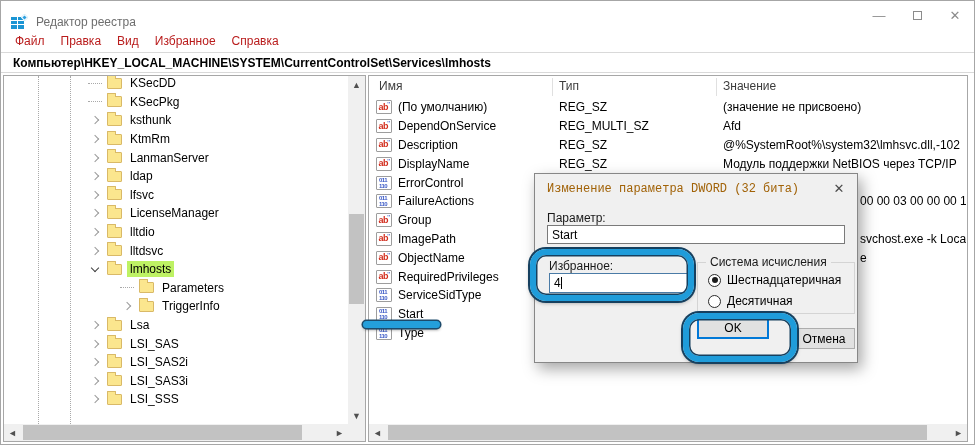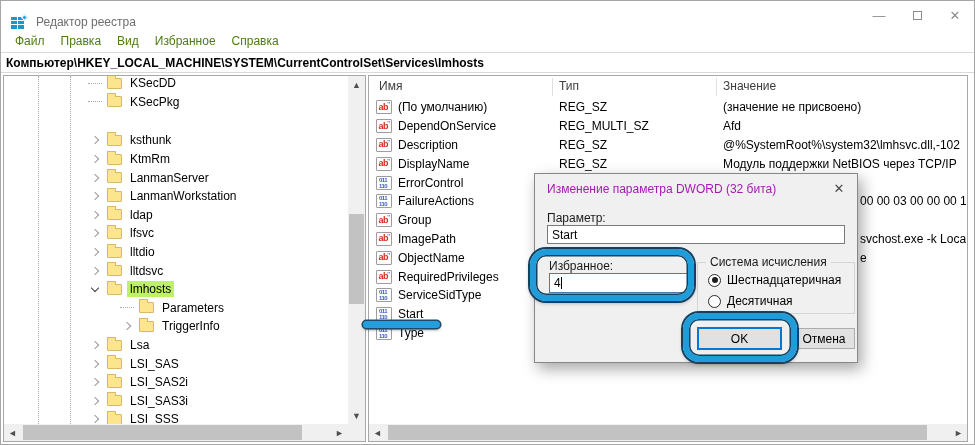--- a/index.html
+++ b/index.html
@@ -18,25 +18,25 @@
        linear-gradient(#1b95d4,#1b95d4) 0 8px/6px 4px no-repeat,
        linear-gradient(#1b95d4,#1b95d4) 7px 8px/6px 4px no-repeat; }
   .appicon .gem { position:absolute; right:0; top:0; width:5px; height:5px; background:#2da0e0; transform:rotate(45deg); border:1px solid #fff; }
   .title-text { margin-left:9px; color:#6e6e6e; font-size:12px; }
   .wincontrols { position:absolute; right:0; top:0; height:28px; display:flex; }
   .wbtn { width:38px; height:28px; display:flex; align-items:center; justify-content:center; color:#8c8c8c; font-size:13px; }
   .wbtn .maxbox { width:9px; height:9px; border:1px solid #8c8c8c; }
 
   
   .menubar { position:absolute; left:0; top:28px; right:0; height:23px; background:#fff; display:flex; align-items:center; padding-left:6px; }
-  .menu-item { padding:3px 8px; color:#4d7c0f; }
+  .menu-item { padding:3px 8px; color:#b91c1c; }
 
   
   .addressbar { position:absolute; left:0; top:51px; right:0; height:21px; background:#fff; border-top:1px solid #d9d9d9; border-bottom:1px solid #d9d9d9; display:flex; align-items:center; }
-  .address-text { margin-left:5px; font-weight:bold; font-size:12px; color:#000; white-space:nowrap; }
+  .address-text { margin-left:12px; font-weight:bold; font-size:12px; color:#000; white-space:nowrap; }
 
   
   .panel { position:absolute; top:74px; bottom:2px; background:#fff; border:1px solid #a7a7a7; overflow:hidden; }
   .panel-left { left:2px; width:363px; }
   .panel-right { left:367px; width:600px; }
 
   
   .tree-view { position:absolute; left:0; top:0; right:17px; bottom:17px; overflow:hidden; }
   .guide { position:absolute; top:0; bottom:0; width:0; border-left:1px dotted #a9a9a9; }
   .tree-rows { position:absolute; left:0; top:-2px; right:0; }
@@ -71,21 +71,21 @@
   .vicon.str::after { content:"\""; position:absolute; right:1px; top:-1px; font-size:8px; color:#3b59c6; }
   .vicon.dw::before { content:"011"; position:absolute; left:2px; top:0px; font-size:6px; font-weight:bold; color:#3b59c6; letter-spacing:-0.5px; line-height:6px; }
   .vicon.dw::after { content:"110"; position:absolute; left:2px; top:6px; font-size:6px; font-weight:bold; color:#3b59c6; letter-spacing:-0.5px; line-height:6px; }
   .vname { margin-left:6px; white-space:nowrap; }
   .vtype { position:absolute; left:190px; white-space:nowrap; }
   .vvalue { position:absolute; left:354px; white-space:nowrap; }
   .fragment { position:absolute; left:491px; width:106px; overflow:hidden; white-space:nowrap; }
 
   
   .dialog { position:absolute; left:533px; top:172px; width:324px; height:190px; background:#f0f0f0; border:1px solid #878787; box-shadow:4px 6px 14px rgba(0,0,0,0.35); z-index:10; }
-  .dlg-title { position:absolute; left:12px; top:8px; font-size:12px; color:#a21caf; }
+  .dlg-title { position:absolute; left:12px; top:8px; font-size:12px; color:#a16207;font-family:Liberation Mono, monospace; }
   .dlg-close { position:absolute; right:8px; top:5px; width:20px; height:18px; display:flex; align-items:center; justify-content:center; color:#4b4b4b; font-size:13px; }
   .dlg-label { position:absolute; font-size:12px; color:#1a1a1a; }
   .field { position:absolute; background:#fff; border:1px solid #7a7a7a; font-size:12px; padding:2px 4px; white-space:nowrap; }
   .field.focused { border-color:#4a7ba6; }
   .caret { display:inline-block; width:1px; height:12px; background:#000; vertical-align:-2px; }
   .groupbox { position:absolute; left:162px; top:88px; width:158px; height:52px; border:1px solid #d4d4d4; }
   .groupbox-label { position:absolute; left:8px; top:-8px; background:#f0f0f0; padding:0 4px; font-size:12px; color:#1a1a1a; white-space:nowrap; }
   .radio-row { position:absolute; display:flex; align-items:center; }
   .radio { width:13px; height:13px; border:1px solid #2b2b2b; border-radius:50%; background:#fff; position:relative; flex:none; }
   .radio.checked::before { content:""; position:absolute; left:2.5px; top:2.5px; width:6px; height:6px; border-radius:50%; background:#1c1c1c; }
@@ -138,49 +138,49 @@
           <div class="tree-row" style="padding-left: 84px;">
             <span class="tw stub"></span>
             <span class="tw folder"></span>
             <span class="tree-label">KSecDD</span>
           </div>
           <div class="tree-row" style="padding-left: 84px;">
             <span class="tw stub"></span>
             <span class="tw folder"></span>
             <span class="tree-label">KSecPkg</span>
           </div>
-          <div class="tree-row" style="padding-left: 84px; margin-top: 20px;">
+          <div class="tree-row" style="padding-left: 84px;">
             <span class="tw chev collapsed"></span>
             <span class="tw folder"></span>
             <span class="tree-label">ksthunk</span>
           </div>
           <div class="tree-row" style="padding-left: 84px;">
             <span class="tw chev collapsed"></span>
             <span class="tw folder"></span>
             <span class="tree-label">KtmRm</span>
           </div>
           <div class="tree-row" style="padding-left: 84px;">
             <span class="tw chev collapsed"></span>
             <span class="tw folder"></span>
             <span class="tree-label">LanmanServer</span>
           </div>
           <div class="tree-row" style="padding-left: 84px;">
             <span class="tw chev collapsed"></span>
             <span class="tw folder"></span>
-            <span class="tree-label">LanmanWorkstation</span>
-          </div>
-          <div class="tree-row" style="padding-left: 84px;">
-            <span class="tw chev collapsed"></span>
-            <span class="tw folder"></span>
             <span class="tree-label">ldap</span>
           </div>
           <div class="tree-row" style="padding-left: 84px;">
             <span class="tw chev collapsed"></span>
             <span class="tw folder"></span>
             <span class="tree-label">lfsvc</span>
+          </div>
+          <div class="tree-row" style="padding-left: 84px;">
+            <span class="tw chev collapsed"></span>
+            <span class="tw folder"></span>
+            <span class="tree-label">LicenseManager</span>
           </div>
           <div class="tree-row" style="padding-left: 84px;">
             <span class="tw chev collapsed"></span>
             <span class="tw folder"></span>
             <span class="tree-label">lltdio</span>
           </div>
           <div class="tree-row" style="padding-left: 84px;">
             <span class="tw chev collapsed"></span>
             <span class="tw folder"></span>
             <span class="tree-label">lltdsvc</span>
@@ -337,21 +337,21 @@
       <div class="radio-row" style="left:10px; top:10px">
         <span class="radio checked"></span>
         <span class="radio-label">Шестнадцатеричная</span>
       </div>
       <div class="radio-row" style="left:10px; top:31px">
         <span class="radio"></span>
         <span class="radio-label">Десятичная</span>
       </div>
     </div>
 
-    <div class="btn default" style="left:162px; top:153px; width:85px; height:23px">OK</div>
+    <div class="btn default" style="left:162px; top:142px; width:72px; height:23px">OK</div>
     <div class="btn" style="left:258px; top:154px; width:62px; height:21px">Отмена</div>
 
     <div class="anno-rect" style="left:-5px; top:75px; width:164px; height:52px"></div>
 
     <div class="anno-rect" style="left:148px; top:139px; width:114px; height:49px"></div>
   </div>
 
   <div class="anno-line" style="left:362px; top:320px; width:77px"></div>
 
 </div>

